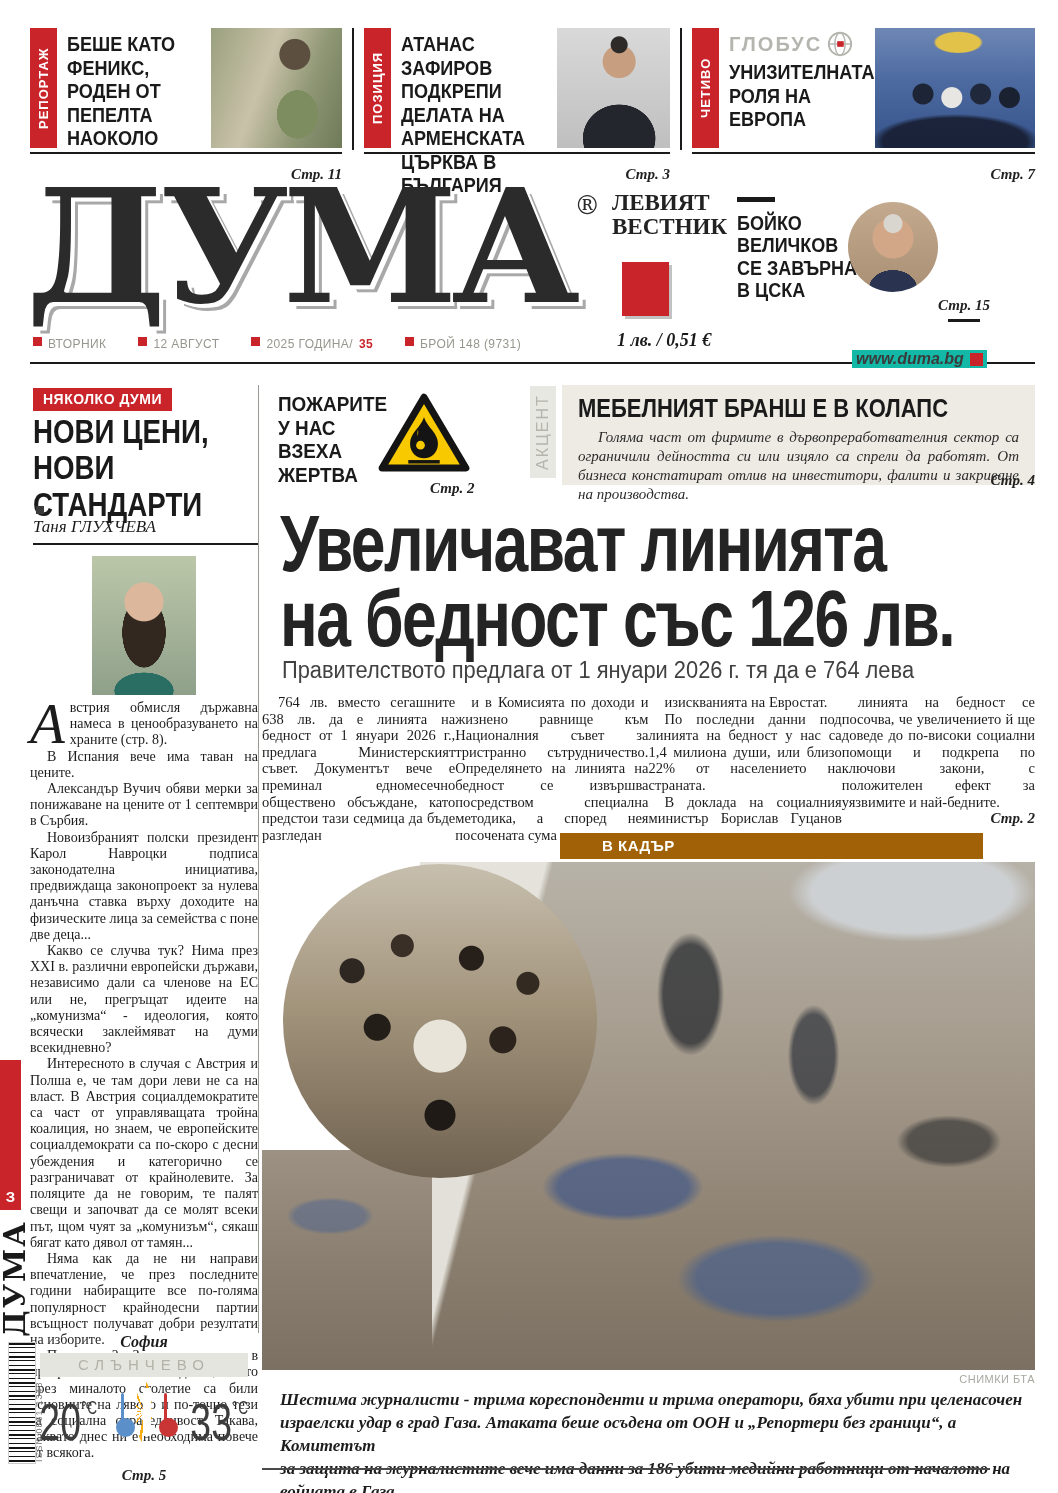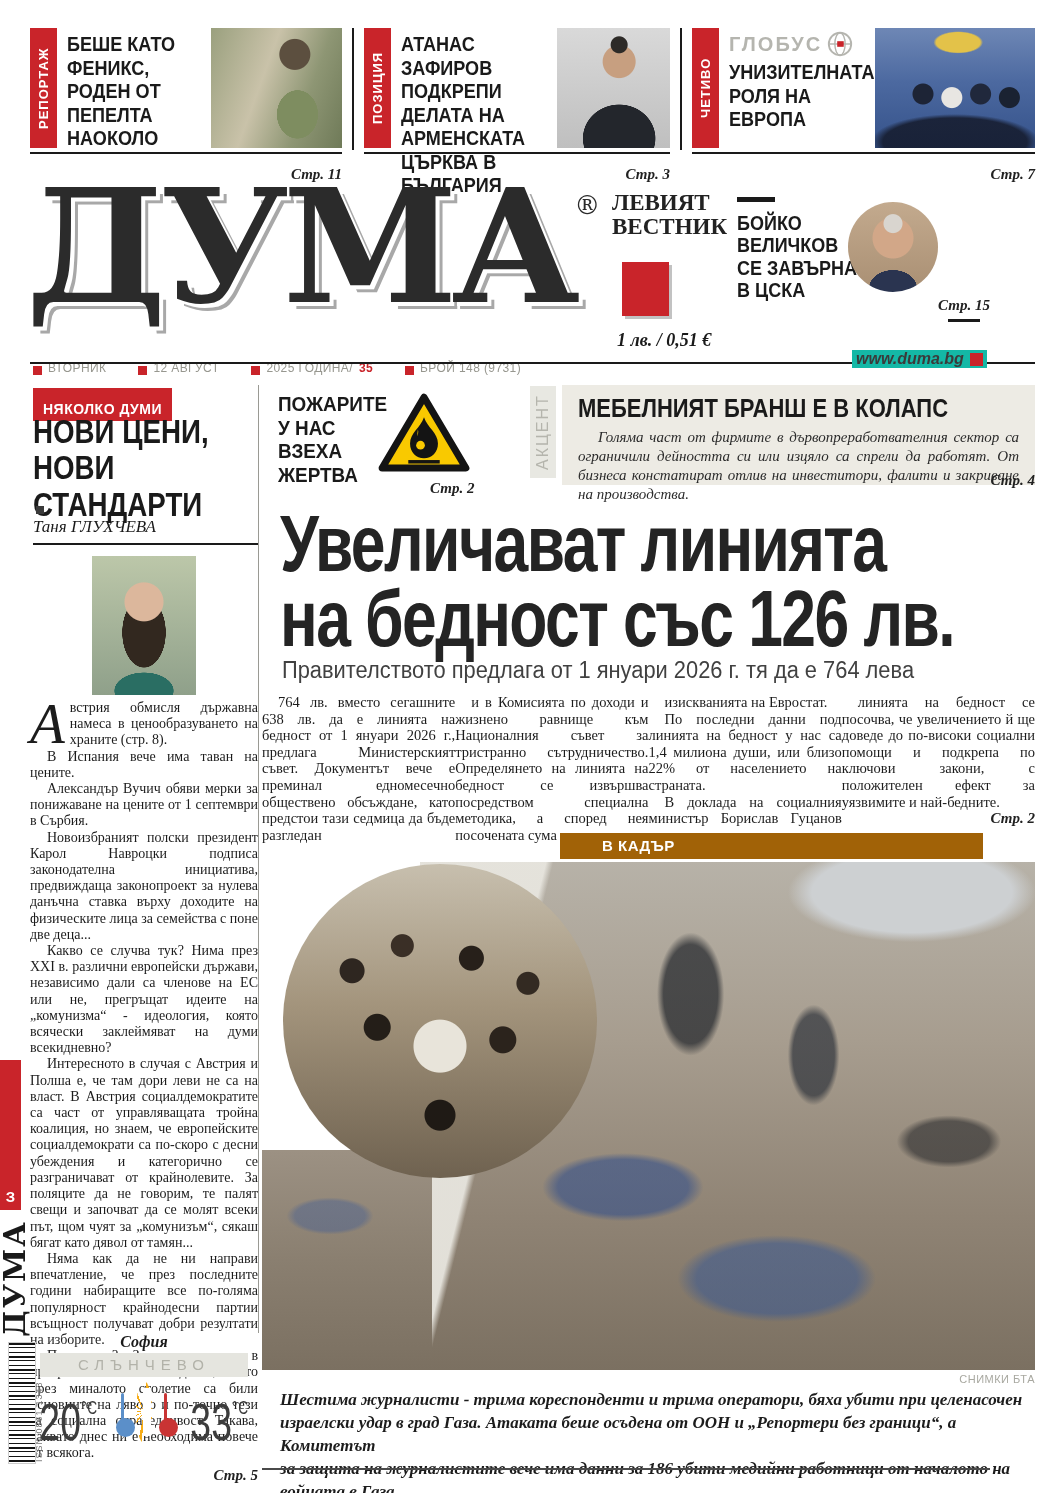--- a/index.html
+++ b/index.html
@@ -38,48 +38,48 @@
   .promo-photo{left:848px;top:202px;width:90px;height:90px;border-radius:50%;
       background:
         radial-gradient(circle 9px at 50% 24%,#d9d5cf 0 9px,rgba(0,0,0,0) 10px),
         radial-gradient(circle 20px at 50% 40%,#d2a788 0 20px,rgba(0,0,0,0) 21px),
         radial-gradient(ellipse 34px 26px at 50% 96%,#2a3450 0 70%,rgba(0,0,0,0) 71%),
         linear-gradient(180deg,#c3aa8e,#a98f73);}
   .promo-page{left:938px;top:297px;}
   .promo-dash2{left:948px;top:319px;width:32px;height:3px;background:#1a1a1a;}
 
   .dateline{left:33px;top:337px;display:flex;gap:32px;align-items:center;font-size:12px;color:#97978f;letter-spacing:.4px;}
-  .dl-item{display:flex;align-items:flex-end;gap:6px;margin-top:24px;}
+  .dl-item{display:flex;align-items:flex-start;gap:6px;}
   .dl-sq{width:9px;height:9px;background:#c9242a;display:inline-block;}
   .price{left:617px;top:330px;font-family:"Liberation Serif",serif;font-style:italic;font-weight:bold;font-size:18px;}
   .mast-rule{left:30px;top:362px;width:1005px;height:2px;background:#1a1a1a;}
   .site{left:852px;top:350px;background:#14b8a6;padding:0 4px;display:flex;align-items:center;gap:6px;
         font-style:italic;font-weight:bold;font-size:16px;color:#3a3a3a;}
   .site-sq{width:13px;height:13px;background:#c9242a;display:inline-block;}
 
   
   .badge{left:33px;top:388px;background:#c9242a;color:#fff;font-weight:bold;font-size:14px;
-         padding:13px 10px 4px;letter-spacing:.5px;}
+         padding:3px 10px 4px;letter-spacing:.5px;}
   .op-title{left:33px;top:414px;width:270px;font-weight:bold;font-size:33px;line-height:1.1;transform:scaleX(.84);}
   .op-bullet{left:36px;top:506px;width:8px;height:8px;background:#3a3a3a;}
   .op-author{left:33px;top:517px;font-family:"Liberation Serif",serif;font-style:italic;font-size:17px;}
   .op-rule{left:33px;top:543px;width:225px;height:2px;background:#1a1a1a;}
   .op-photo{left:92px;top:556px;width:104px;height:139px;
       background:
         radial-gradient(circle 19px at 50% 33%,#dcb79c 0 19px,rgba(0,0,0,0) 20px),
         radial-gradient(ellipse 36px 58px at 50% 55%,#32281f 0 60%,rgba(0,0,0,0) 61%),
         radial-gradient(ellipse 42px 26px at 50% 97%,#2a6e63 0 70%,rgba(0,0,0,0) 71%),
         linear-gradient(180deg,#bcc7a9,#8fa08a);}
   .op-body{left:30px;top:700px;width:228px;font-family:"Liberation Serif",serif;font-size:14px;line-height:16.2px;
            text-align:justify;color:#1c1c1c;}
   .op-body p{margin:0;text-indent:17px;}
   .op-body p.first{text-indent:0;}
   .dropcap{float:left;font-family:"Liberation Serif",serif;font-style:italic;font-size:57px;line-height:44px;
            margin:2px 5px 0 0;}
-  .op-page{text-align:right;margin-top:5px;}
+  .op-page{text-align:center;margin-top:5px;}
   .sofia{left:30px;top:1333px;width:228px;text-align:center;font-family:"Liberation Serif",serif;
          font-style:italic;font-weight:bold;font-size:16px;}
   .cond-bar{left:40px;top:1353px;width:208px;height:24px;background:#e5e5df;color:#b2b2a9;font-size:15px;
             letter-spacing:6px;text-align:center;line-height:24px;}
   .weather{left:28px;top:1378px;width:232px;display:flex;align-items:center;justify-content:center;gap:8px;}
   .temp{font-size:52px;color:#3c3c3c;transform:scaleX(.72);white-space:nowrap;line-height:60px;}
   .deg{font-size:19px;vertical-align:26px;letter-spacing:1px;}
   .thermo{position:relative;width:9px;height:30px;border-radius:5px;margin:0 4px 14px;}
   .thermo.cold{background:#5b8fc9;}
   .thermo.hot{background:#c93434;}

